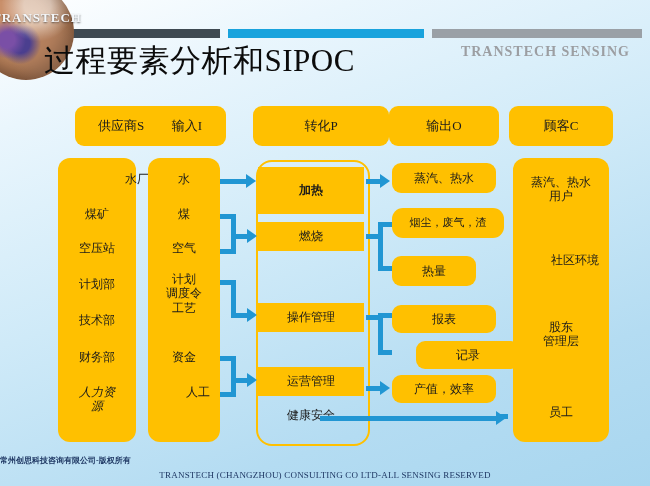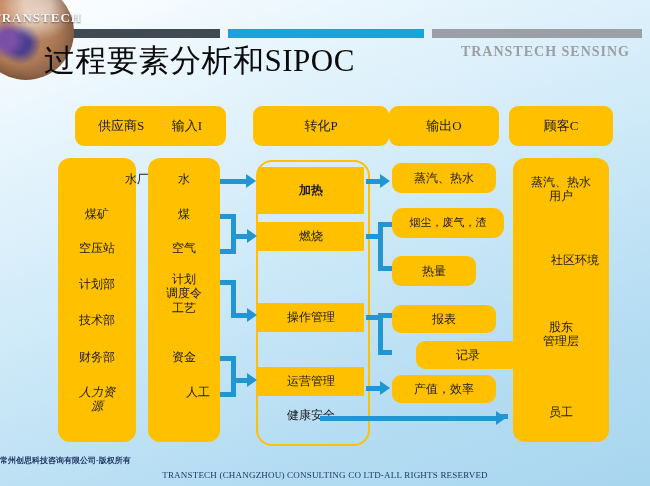--- a/index.html
+++ b/index.html
@@ -177,15 +177,15 @@
 
   <div class="ln h" style="left:366px; top:386px; width:18px;"></div>
   <div class="arw" style="left:380px; top:381px;"></div>
 
   <div class="ln h" style="left:320px; top:416px; width:180px;"></div>
   <div class="arw" style="left:496px; top:411px;"></div>
 
   <div class="ln h" style="left:496px; top:414px; width:12px;"></div>
 
   <div id="f1">常州创思科技咨询有限公司-版权所有</div>
-  <div id="f2">TRANSTECH (CHANGZHOU) CONSULTING CO LTD-ALL RIGHTS RESERVED</div>
+  <div id="f2">TRANSTECH (CHANGZHOU) CONSULTING CO LTD-ALL SENSING RESERVED</div>
 
 </div>
 
 </body></html>

